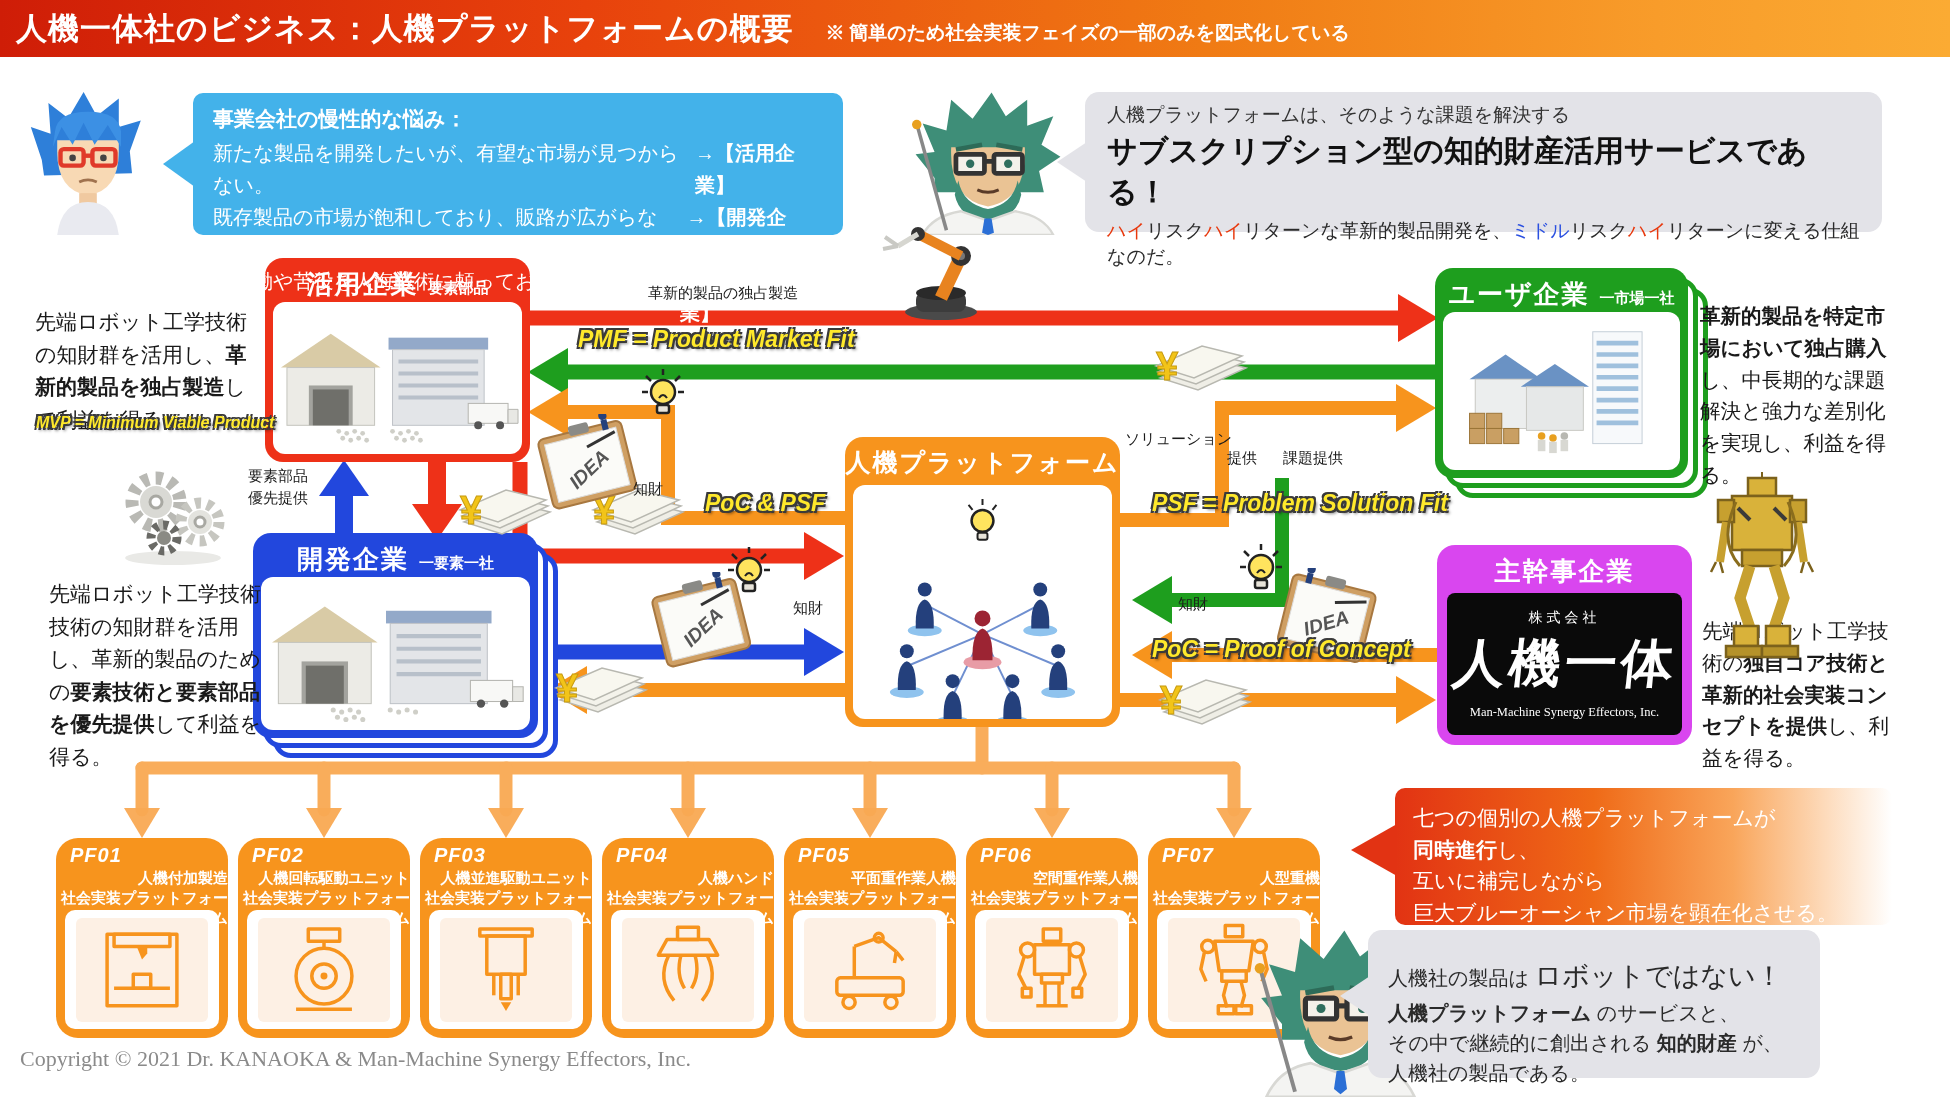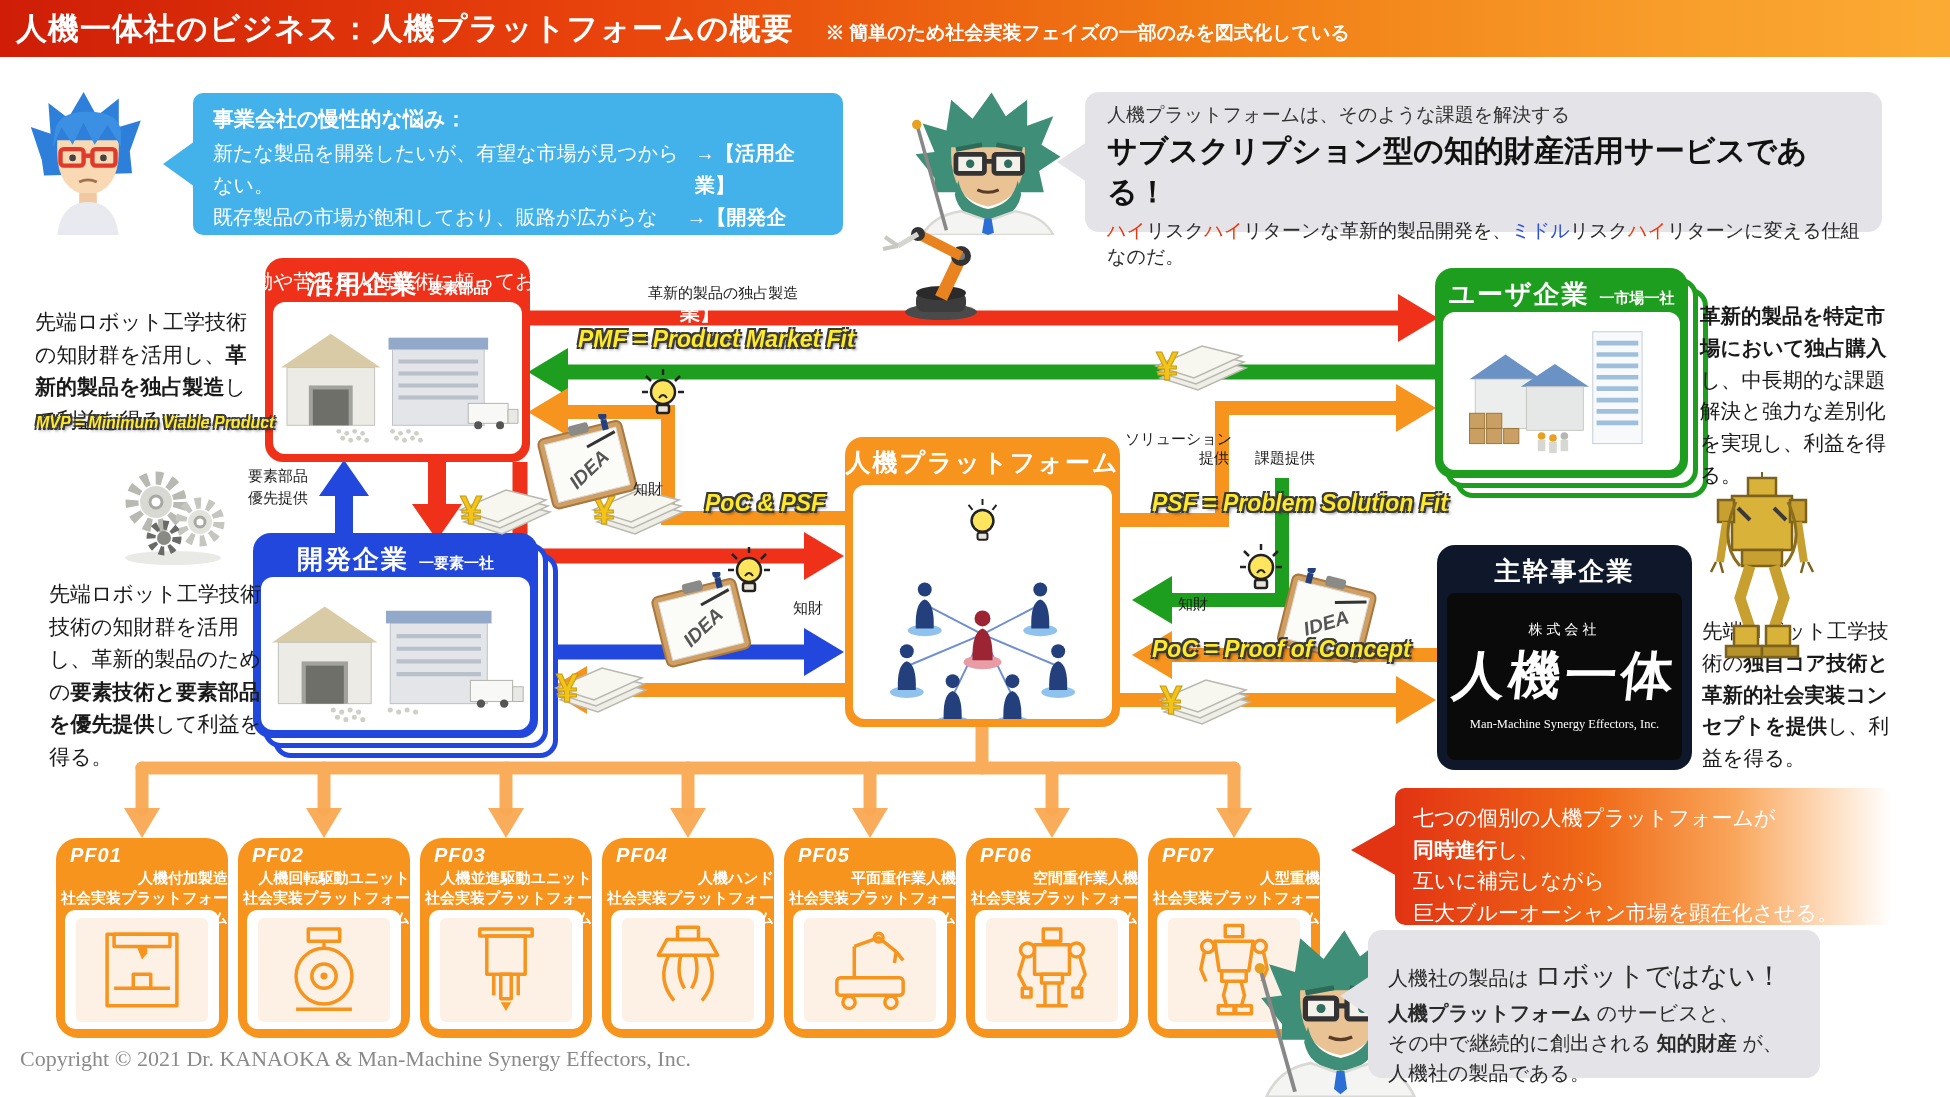--- a/index.html
+++ b/index.html
@@ -276,21 +276,21 @@
       <circle cx="92" cy="60" r="5" fill="#fff" stroke="#a8a8a2" stroke-width="3"></circle>
     <circle cx="56" cy="76" r="13" fill="none" stroke="#6a6a66" stroke-width="9" stroke-dasharray="5 5"></circle>
     <circle cx="56" cy="76" r="7" fill="#8a8a84"></circle>
   </svg>
 
   <div class="klab" style="left:248px;top:465px;line-height:1.45"><span>要素部品</span><br><span>優先提供</span></div>
   <div class="klab" style="left:633px;top:480px">知財</div>
   <div class="klab" style="left:793px;top:599px">知財</div>
   <div class="klab" style="left:1178px;top:595px">知財</div>
   <div class="klab" style="left:648px;top:284px">革新的製品の独占製造</div>
-  <div class="klab" style="left:1125px;top:430px"><span>ソリューション</span><br><span style="margin-left:74px">提供</span><span style="margin-left:26px;font-weight:normal">課題提供</span></div>
+  <div class="klab" style="left:1125px;top:430px"><span>ソリューション</span><br><span style="margin-left:102px">提供</span><span style="margin-left:26px;font-weight:normal">課題提供</span></div>
 
   <div class="ylab" style="left:578px;top:326px">PMF = Product Market Fit</div>
   <div class="ylab" style="left:705px;top:490px">PoC &amp; PSF</div>
   <div class="ylab" style="left:1152px;top:490px">PSF = Problem Solution Fit</div>
   <div class="ylab" style="left:1152px;top:636px">PoC = Proof of Concept</div>
 
   <svg class="illus" style="left:856px;top:216px" width="160" height="105" viewBox="0 0 160 105">
     <ellipse cx="85" cy="96" rx="36" ry="8" fill="#4a4a4a"></ellipse>
     <rect x="60" y="76" width="50" height="20" rx="8" fill="#3c3c3c"></rect>
     <ellipse cx="85" cy="77" rx="25" ry="7" fill="#2a2a2a"></ellipse>
@@ -514,21 +514,21 @@
           <circle cx="116" cy="122" r="4" fill="#e8a020"></circle>
             <rect x="112" y="126" width="8" height="12" fill="#d8d8d2"></rect>
           <circle cx="128" cy="120" r="4" fill="#b8b8b2"></circle>
             <rect x="124" y="124" width="8" height="12" fill="#d8d8d2"></rect>
         </g>
       </svg>
     </div>
   </div>
   <div class="desc" style="left:1700px;top:300px;width:198px;font-size:20.5px"><b>革新的製品を特定市場において独占購入</b><span>し、中長期的な課題解決と強力な差別化を実現し、利益を得る。</span></div>
 
-  <div class="ent" style="left:1437px;top:545px;width:255px;height:225px;background:#0f172a">
+  <div class="ent" style="left:1437px;top:545px;width:255px;height:200px;background:#d946ef">
     <div class="hd" style="height:46px">
       <span class="tt">主幹事企業</span>
     </div>
     <div class="bd" style="top:48px;left:10px;right:10px;bottom:10px;background:#0a0a0a;border-radius:8px;display:flex;flex-direction:column;align-items:center;justify-content:center;color:#fff">
       <div style="font-size:14px;letter-spacing:4px;font-family:'Liberation Serif','DejaVu Serif',serif">株式会社</div>
       <div style="font-size:52px;font-weight:bold;letter-spacing:4px;font-family:'DejaVu Serif','Liberation Serif',serif;transform:skewX(-6deg);margin:2px 0 6px">人機一体</div>
       <div style="font-size:12.5px;font-family:'Liberation Serif','DejaVu Serif',serif">Man-Machine Synergy Effectors, Inc.</div>
     </div>
   </div>
   <div class="desc" style="left:1702px;top:615px;width:200px;font-size:20.5px"><span>先端ロボット工学技術の</span><b>独自コア技術と革新的社会実装コンセプトを提供</b><span>し、利益を得る。</span></div>

